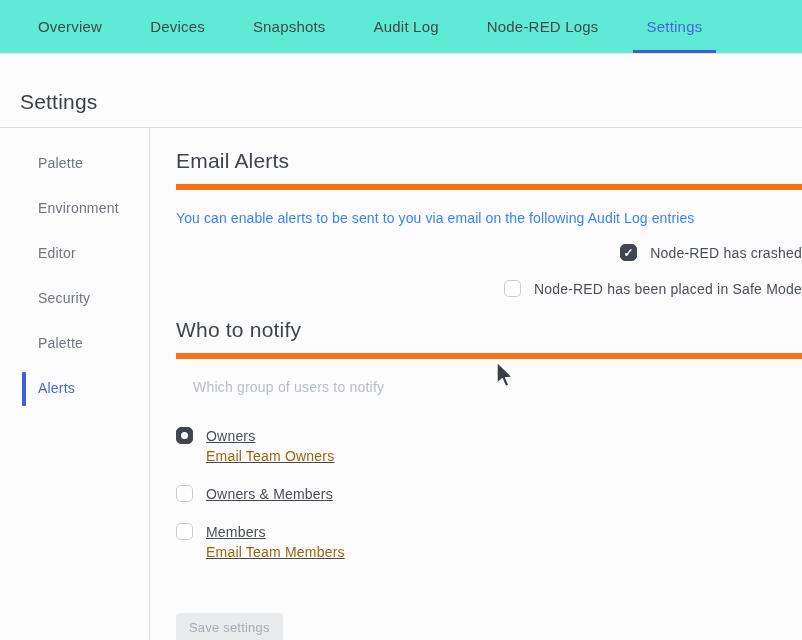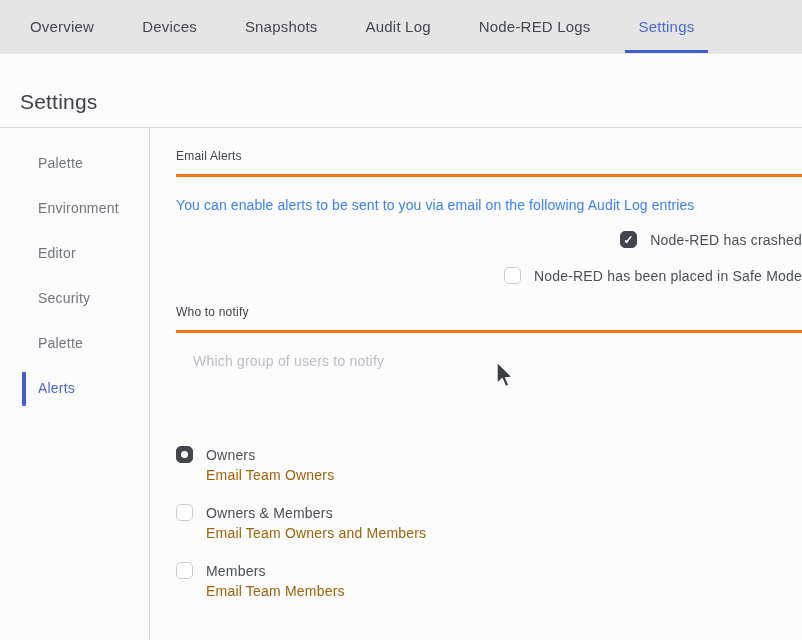--- a/index.html
+++ b/index.html
@@ -8,24 +8,24 @@
     font-family: "Liberation Sans", sans-serif;
     background:#fdfdfd;
     color:#43474e;
     position:relative;
     overflow:hidden;
   }
   .screen { width:802px; height:640px; background:#fcfcfc; position:relative; }
 
   
   .topnav {
-    height:54px; background:#e5e5e5;
+    height:54px; background:#5eead4;
     border-bottom:1px solid #e7e7e7;
     display:flex; align-items:stretch;
-    padding-left:16px;
+    padding-left:24px;
   }
   .tab {
     display:flex; align-items:center;
     padding:0 14px;
     margin-right:20px;
     font-size:15px;
     color:#43474e;
     letter-spacing:.2px;
     cursor:pointer;
     border-bottom:3px solid transparent;
@@ -58,23 +58,23 @@
   }
   .side-item.active { color:#4a67d6; }
   .side-item.active::before {
     content:""; position:absolute; left:2px; top:-7px; bottom:-8px;
     width:4px; background:#3f5ed3; border-radius:1px;
   }
 
   main { flex:1; padding:0 0 0 26px; }
 
   h2.section-heading {
-    font-size:12px; font-weight:400; color:#3f444c; letter-spacing:.2px;
+    font-size:21px; font-weight:400; color:#3f444c; letter-spacing:.2px;
     margin-top:21px; padding-bottom:11px;
-    border-bottom:3px solid #f97316;
+    border-bottom:6px solid #f97316;
   }
   p.section-desc {
     margin-top:20px; font-size:14px; color:#3b82f6; letter-spacing:.1px;
   }
 
   
   .opt-list.email { margin:18px 0 0 17px; }
   .opt-row { display:flex; align-items:center; margin-bottom:19px; cursor:pointer;justify-content:flex-end; }
   .checkbox {
     width:17px; height:17px; min-width:17px;
@@ -89,21 +89,21 @@
   .checkbox.dot.checked::after {
     content:""; width:7px; height:7px; border-radius:50%; background:#ffffff;
   }
   .opt-label { margin-left:13px; font-size:14px; color:#4a4f57; letter-spacing:.2px; }
 
   p.hint {
     margin:20px 0 0 17px;
     font-size:14px; color:#b9bec6; letter-spacing:.2px;
   }
 
-  .opt-list.notify { margin-top:76px; }
+  .opt-list.notify { margin-top:31px;text-decoration:underline; }
   .notify-row { display:flex; align-items:flex-start; margin-bottom:18px; cursor:pointer; }
   .notify-row .checkbox { margin-top:1px; }
   .notify-text { margin-left:13px; display:flex; flex-direction:column; }
   .notify-label { font-size:14px; color:#4a4f57; letter-spacing:.2px; line-height:20px; }
   .notify-desc  { font-size:14px; color:#a16207; letter-spacing:.2px; line-height:20px; }
 
   .save-btn {
     margin-top:33px;
     background:#e9eaec; color:#a7adb5;
     border:none; border-radius:4px;
@@ -172,21 +172,20 @@
             <span class="checkbox dot checked"></span>
             <span class="notify-text">
               <span class="notify-label">Owners</span>
               <span class="notify-desc">Email Team Owners</span>
             </span>
           </label>
           <label class="notify-row">
             <span class="checkbox dot"></span>
             <span class="notify-text">
               <span class="notify-label">Owners &amp; Members</span>
-              <span class="notify-desc">Email Team Owners and Members</span>
             </span>
           </label>
           <label class="notify-row">
             <span class="checkbox dot"></span>
             <span class="notify-text">
               <span class="notify-label">Members</span>
               <span class="notify-desc">Email Team Members</span>
             </span>
           </label>
         </div>

